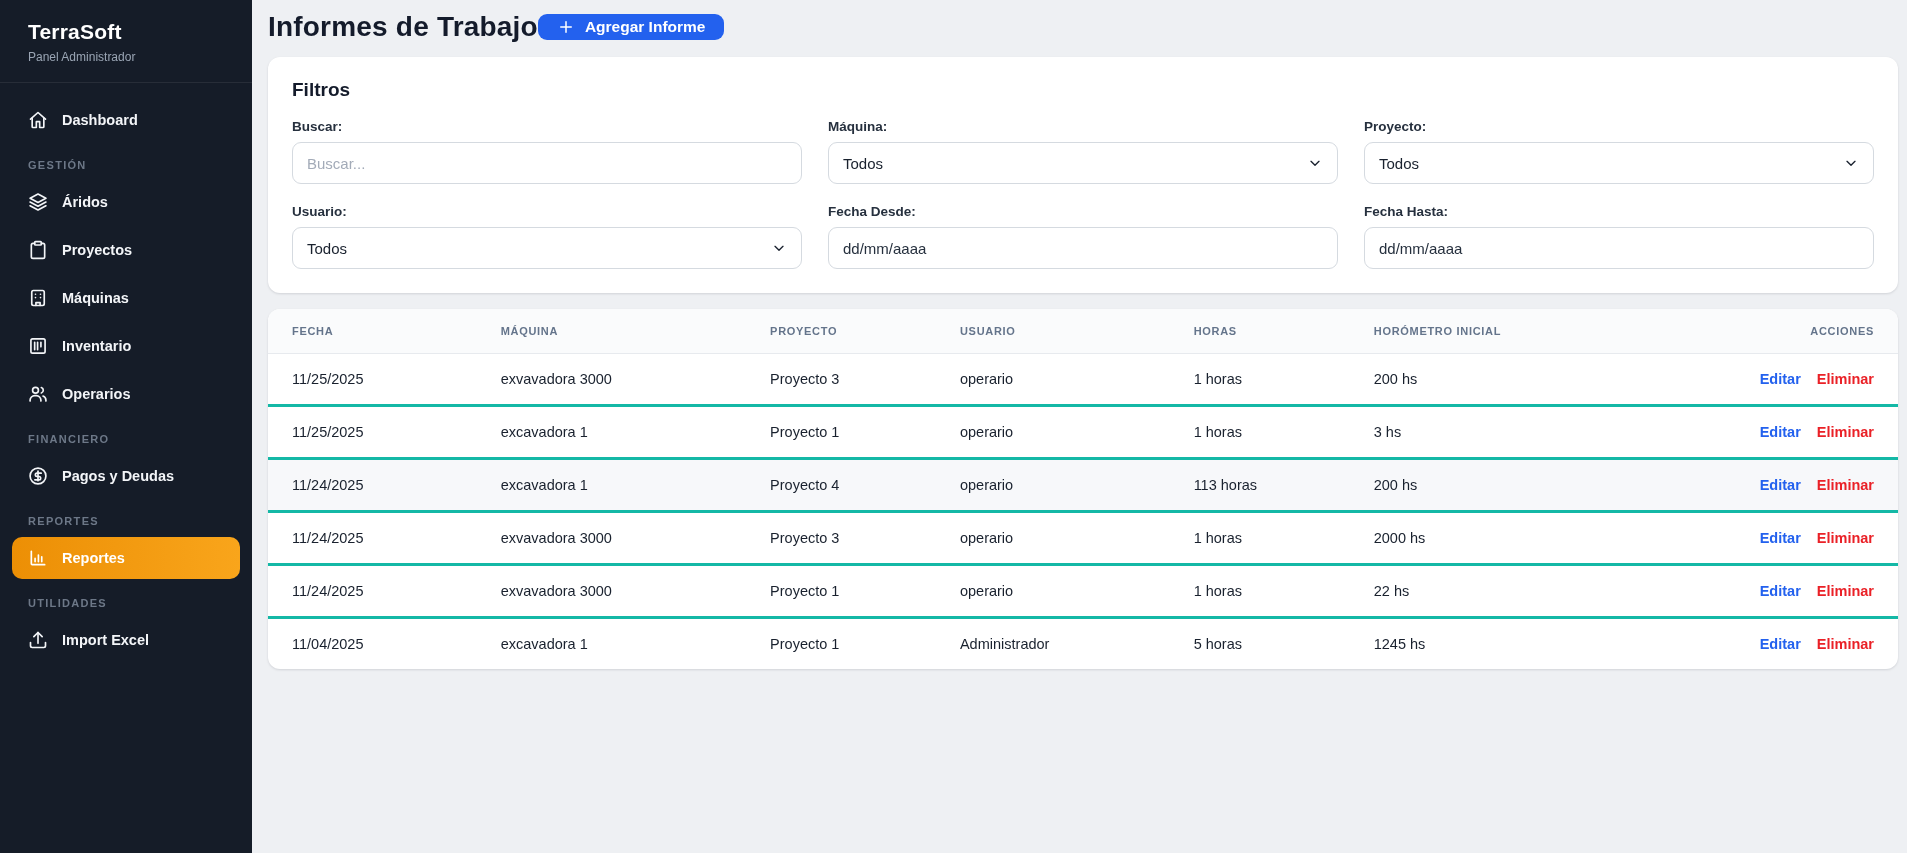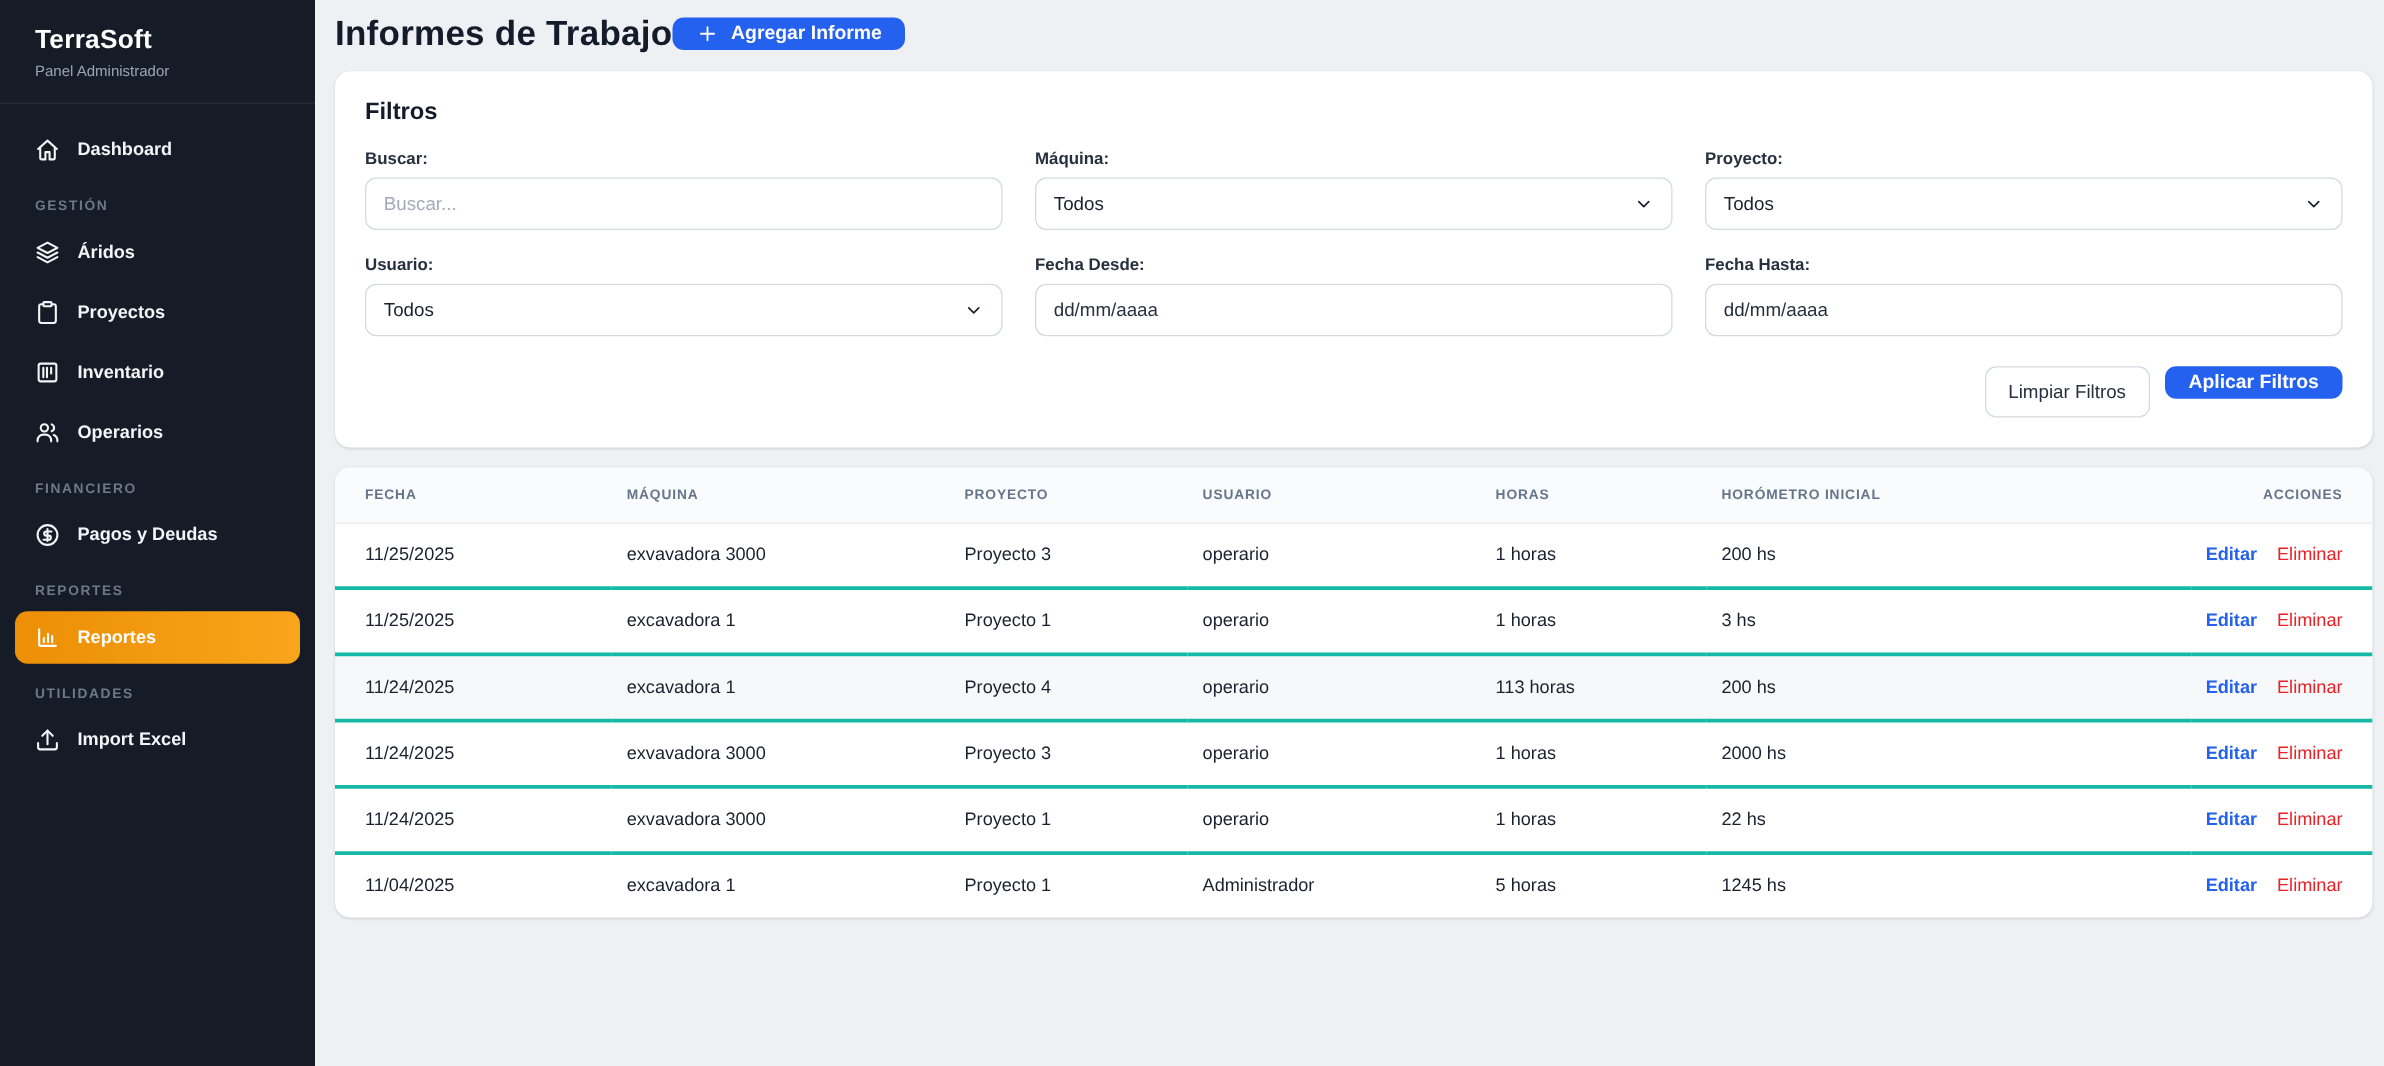--- a/index.html
+++ b/index.html
@@ -74,21 +74,21 @@
     font-size: 11px; font-weight: bold; color: #64748b;
     text-transform: uppercase; letter-spacing: .7px;
     padding: 16px 12px; border-bottom: 1px solid #e7eaee; white-space: nowrap;
   }
   tbody td { padding: 17px 12px; font-size: 14.5px; color: #19212e; border-bottom: 3px solid #14b8a6; white-space: nowrap; }
   tbody tr:last-child td { border-bottom: none; }
   th:first-child, td:first-child { padding-left: 24px; }
   th:last-child, td:last-child { padding-right: 24px; text-align: right; }
   tr.highlighted { background: #f7f8fa; }
   .link-edit { color: #2361ee; font-weight: 600; margin-right: 16px; cursor: pointer; text-align: center; }
-  .link-delete { color: #ea2127; font-weight: 400; cursor: pointer; }
+  .link-delete { color: #ea2127; font-weight: 700; cursor: pointer; }
 </style>
 </head>
 <body>
 
 <aside class="sidebar">
   <div class="brand">
     <div class="brand-title">TerraSoft</div>
     <div class="brand-sub">Panel Administrador</div>
   </div>
   <nav class="nav" id="nav">
@@ -107,20 +107,28 @@
           <path d="m2.5 16.5 9.5 5 9.5-5"></path>
         </svg>
         <span>Áridos</span>
       </div>
       <div class="nav-item">
         <svg viewBox="0 0 24 24" width="20" height="20" fill="none" stroke="currentColor" stroke-width="2" stroke-linecap="round" stroke-linejoin="round">
           <rect x="8" y="2" width="8" height="4" rx="1"></rect>
           <path d="M16 4h2a2 2 0 0 1 2 2v14a2 2 0 0 1-2 2H6a2 2 0 0 1-2-2V6a2 2 0 0 1 2-2h2"></path>
         </svg>
         <span>Proyectos</span>
+      </div>
+      <div class="nav-item">
+        <svg viewBox="0 0 24 24" width="20" height="20" fill="none" stroke="currentColor" stroke-width="2" stroke-linecap="round" stroke-linejoin="round">
+          <rect x="4.5" y="3" width="15" height="18" rx="2"></rect>
+          <path d="M9 7.5h.01M15 7.5h.01M9 11.5h.01M15 11.5h.01"></path>
+          <path d="M9.5 21v-3.5h5V21"></path>
+        </svg>
+        <span>Máquinas</span>
       </div>
       <div class="nav-item">
         <svg viewBox="0 0 24 24" width="20" height="20" fill="none" stroke="currentColor" stroke-width="2" stroke-linecap="round" stroke-linejoin="round">
           <rect x="3.5" y="3.5" width="17" height="17" rx="2"></rect>
           <path d="M8 7.5v9M11.5 7.5v9M15.5 7.5v5.5"></path>
         </svg>
         <span>Inventario</span>
       </div>
       <div class="nav-item">
         <svg viewBox="0 0 24 24" width="20" height="20" fill="none" stroke="currentColor" stroke-width="2" stroke-linecap="round" stroke-linejoin="round">
@@ -198,24 +206,20 @@
           <div class="select-box">
             <span class="select-value">Todos</span>
             <svg viewBox="0 0 24 24" width="16" height="16" fill="none" stroke="currentColor" stroke-width="2" stroke-linecap="round" stroke-linejoin="round">
               <path d="m6 9.5 6 6 6-6"></path>
             </svg>
           </div>
         </div>
         <div class="field"><div class="field-label">Fecha Desde:</div><input class="text-input date-input" value="" placeholder="dd/mm/aaaa" style=""></div>
         <div class="field"><div class="field-label">Fecha Hasta:</div><input class="text-input date-input" value="" placeholder="dd/mm/aaaa" style=""></div>
       </div>
-    <div class="filters-actions">
-      <button class="btn-secondary">Limpiar Filtros</button>
-      <button class="btn-primary">Aplicar Filtros</button>
-    </div>
   </section>
 
   <section class="card table-card">
     <table>
       <colgroup>
         <col style="width:13.6%">
           <col style="width:16.6%">
           <col style="width:11.7%">
         <col style="width:14.4%">
           <col style="width:11.1%">

